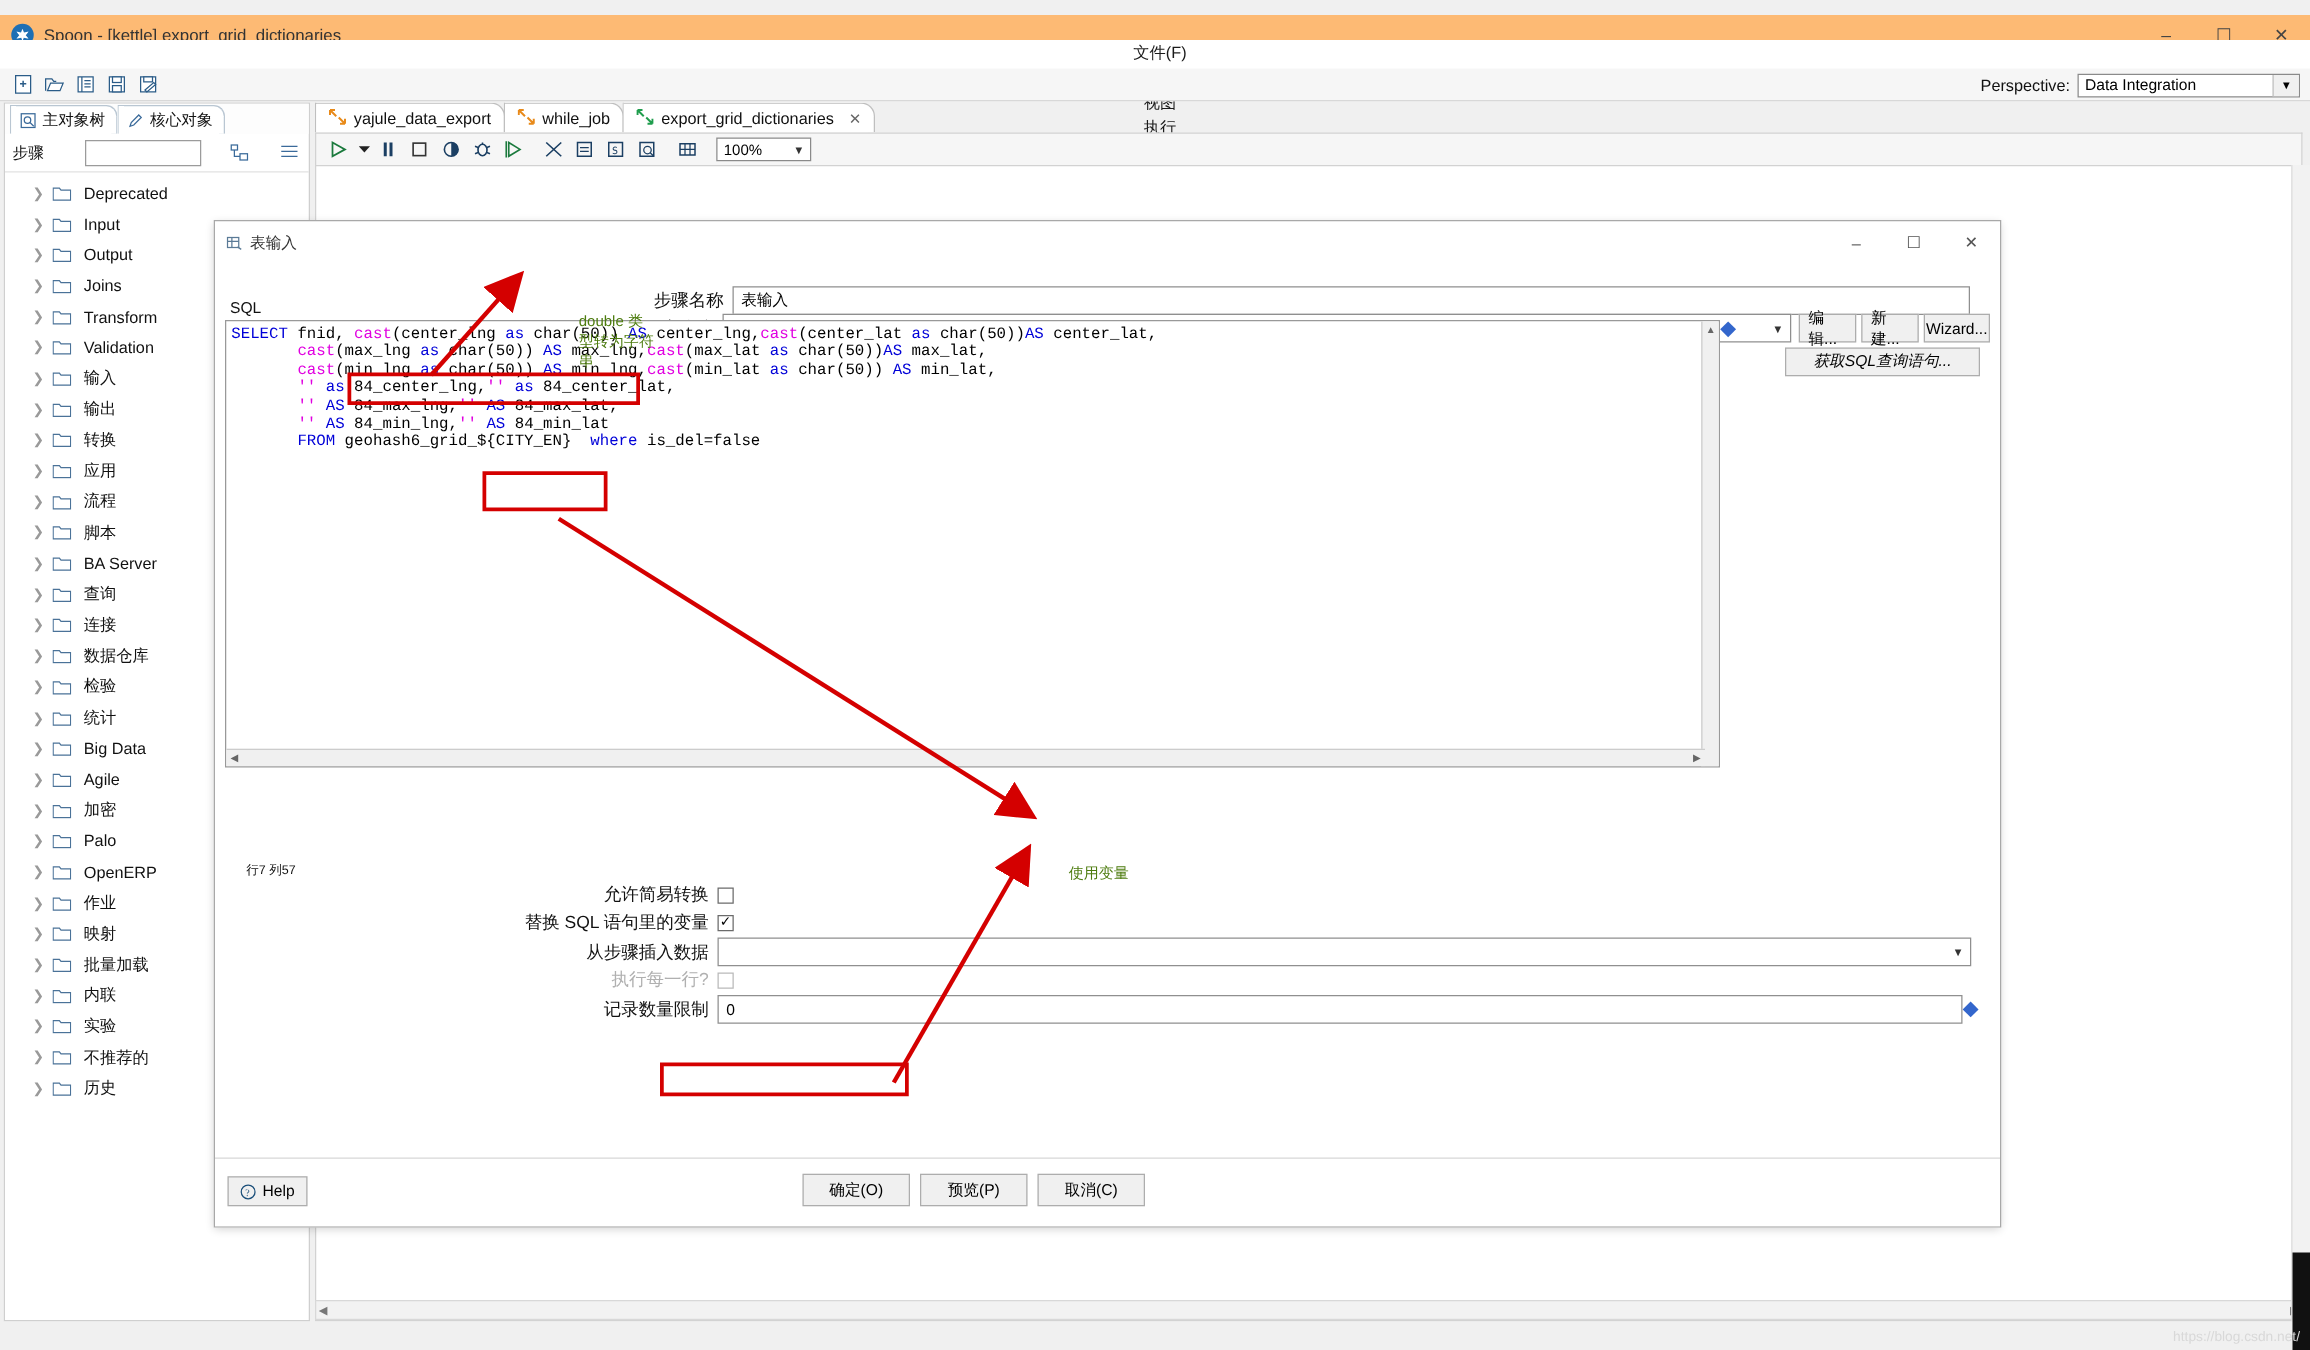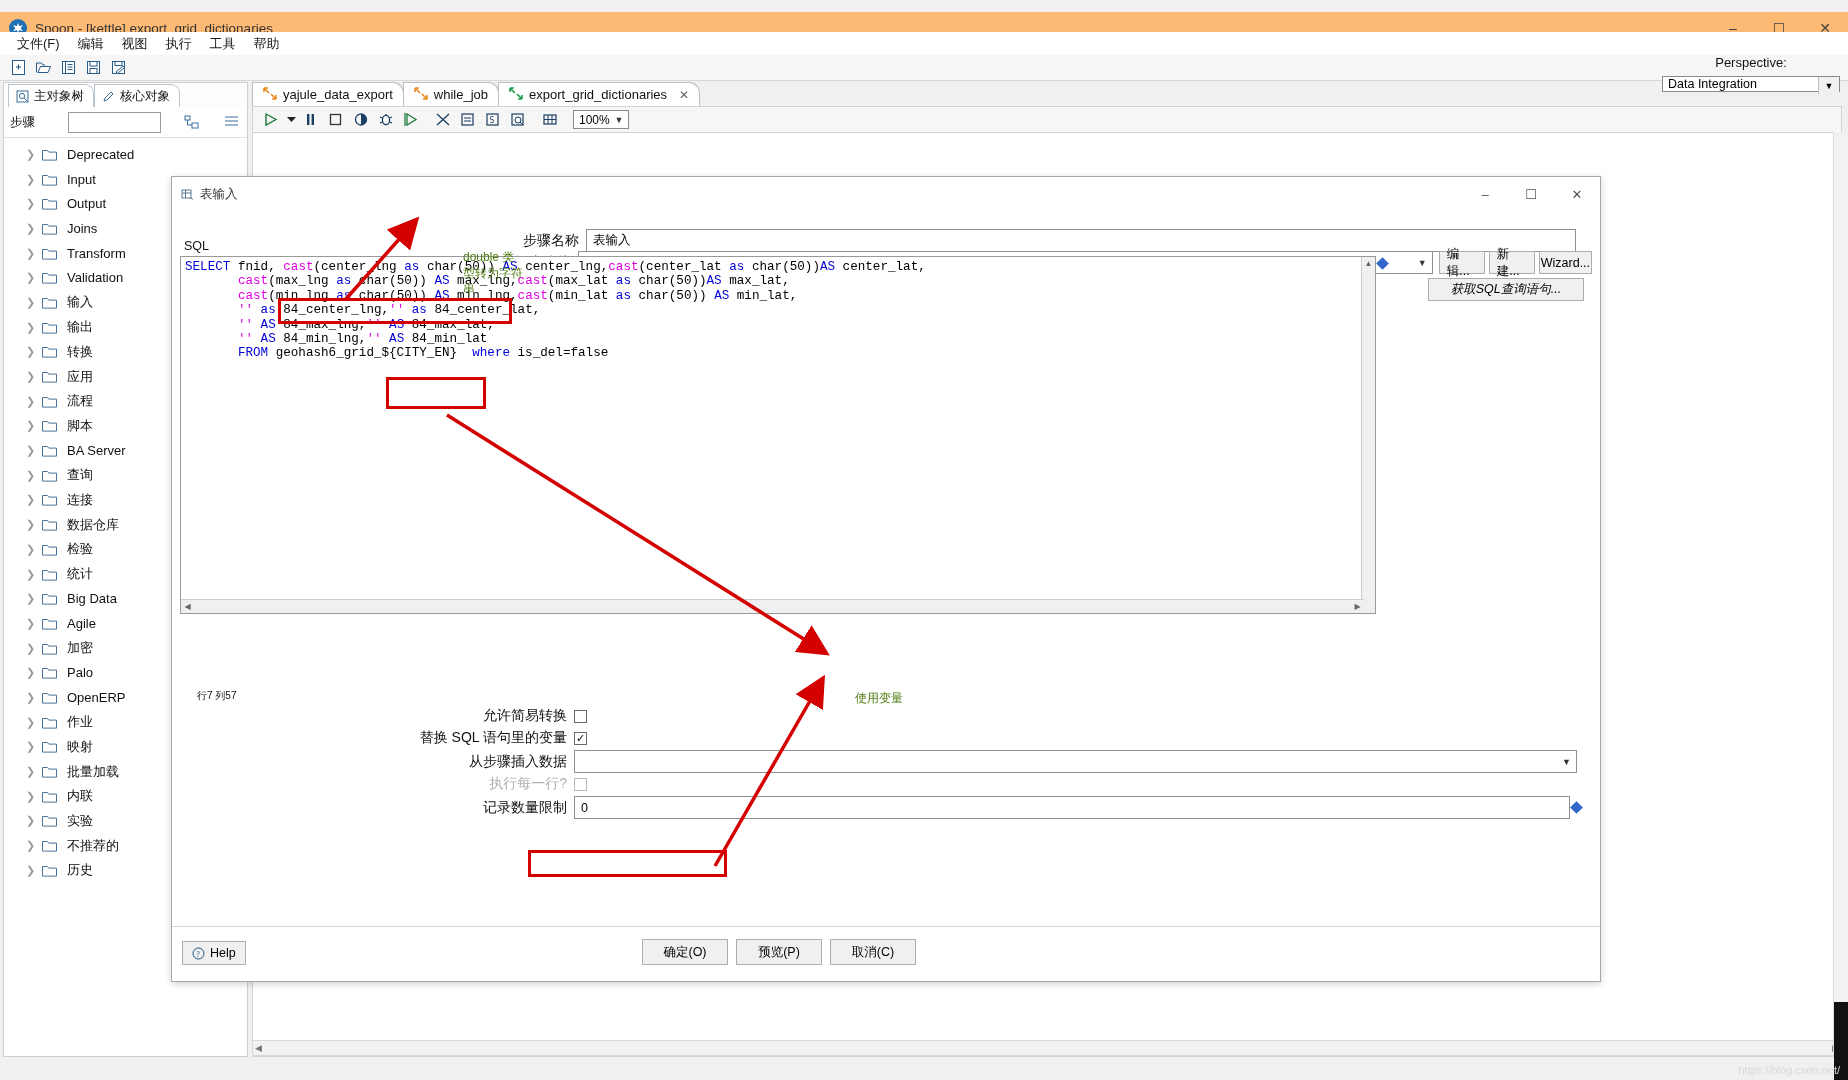--- a/index.html
+++ b/index.html
@@ -20,29 +20,29 @@
   .app-icon::after{content:"";position:absolute;left:4px;top:4px;width:10px;height:10px;
             background:#ffffff;border-radius:2px;
             clip-path:polygon(50% 0,62% 30%,100% 22%,76% 52%,100% 80%,60% 72%,50% 100%,40% 72%,0 80%,24% 52%,0 22%,38% 30%);}
   .title-text{font-size:13.5px;color:#333;}
   .win-btns{position:absolute;right:0;top:0;height:32px;display:flex;}
   .win-btn{width:46px;height:32px;display:flex;align-items:center;justify-content:center;
            color:#444;font-size:14px;}
 
   
   .menubar{position:absolute;left:0;top:32px;width:1848px;height:23px;background:#ffffff;
-           display:flex;align-items:center;padding-left:8px;box-sizing:border-box;}
+           display:flex;align-items:center;padding-left:8px;box-sizing:border-box;flex-direction:column;}
   .menu-item{padding:1px 9px;font-size:13px;color:#1a1a1a;}
 
   
   .toolbar{position:absolute;left:0;top:55px;width:1848px;height:26px;background:#f6f6f6;
            border-bottom:1px solid #d8d8d8;display:flex;align-items:center;padding-left:7px;box-sizing:border-box;}
   .tb-ico{width:22px;height:20px;margin-right:3px;display:flex;align-items:center;justify-content:center;}
   .tb-ico svg{display:block;}
-  .persp{position:absolute;right:8px;top:55px;height:26px;display:flex;align-items:center;gap:6px;flex-direction:column;}
+  .persp{position:absolute;right:8px;top:55px;height:26px;display:flex;align-items:center;gap:6px;}
   .persp-label{font-size:13px;color:#111;}
   .persp-sel{width:178px;height:19px;border:1px solid #8a8a8a;background:#fff;font-size:12.5px;
              display:flex;align-items:center;padding-left:5px;box-sizing:border-box;position:relative;color:#000;}
   .persp-sel .arrow{position:absolute;right:0;top:0;width:20px;height:17px;background:#f0f0f0;
              border-left:1px solid #c0c0c0;display:flex;align-items:center;justify-content:center;font-size:9px;}
 
   
   .leftpanel{position:absolute;left:3px;top:82px;width:245px;height:975px;background:#fff;
              border:1px solid #cfcfcf;box-sizing:border-box;}
   .ltabs{height:24px;display:flex;align-items:flex-end;padding-left:4px;background:#fdfdfd;}
@@ -62,21 +62,21 @@
   
   .etabs{position:absolute;left:252px;top:82px;width:1590px;height:24px;display:flex;align-items:flex-end;}
   .etab{height:23px;display:flex;align-items:center;gap:6px;padding:0 10px;font-size:13px;
         border:1px solid #bfbfbf;border-bottom:none;border-radius:0 11px 0 0;background:#fff;color:#111;margin-right:-1px;}
   .etab .x{margin-left:6px;color:#666;font-size:12px;}
 
   
   .etoolbar{position:absolute;left:252px;top:106px;width:1590px;height:26px;background:#f6f6f6;
             border:1px solid #d2d2d2;border-bottom:none;box-sizing:border-box;display:flex;align-items:center;padding-left:7px;}
   .etb{width:23px;height:21px;display:flex;align-items:center;justify-content:center;margin-right:2px;}
-  .zoom-sel{width:56px;height:19px;border:1px solid #8a8a8a;background:#fff;font-size:12px;margin-left:10px;
+  .zoom-sel{width:76px;height:19px;border:1px solid #8a8a8a;background:#fff;font-size:12px;margin-left:10px;
             display:flex;align-items:center;padding-left:5px;box-sizing:border-box;position:relative;}
   .zoom-sel .arrow{position:absolute;right:0;top:0;width:18px;height:17px;display:flex;align-items:center;justify-content:center;font-size:9px;color:#333;}
   .canvas{position:absolute;left:252px;top:132px;width:1590px;height:925px;background:#fff;
           border:1px solid #d2d2d2;box-sizing:border-box;}
   .canvas-sb{position:absolute;left:252px;top:1040px;width:1590px;height:16px;background:#f2f2f2;border:1px solid #d8d8d8;box-sizing:border-box;
              display:flex;align-items:center;justify-content:space-between;padding:0 2px;font-size:9px;color:#777;}
   .rt-scroll{position:absolute;right:0;top:132px;width:14px;height:925px;background:#f2f2f2;border-left:1px solid #dcdcdc;}
   .rt-thumb{position:absolute;right:0;top:870px;width:14px;height:80px;background:#111;}
 
   

